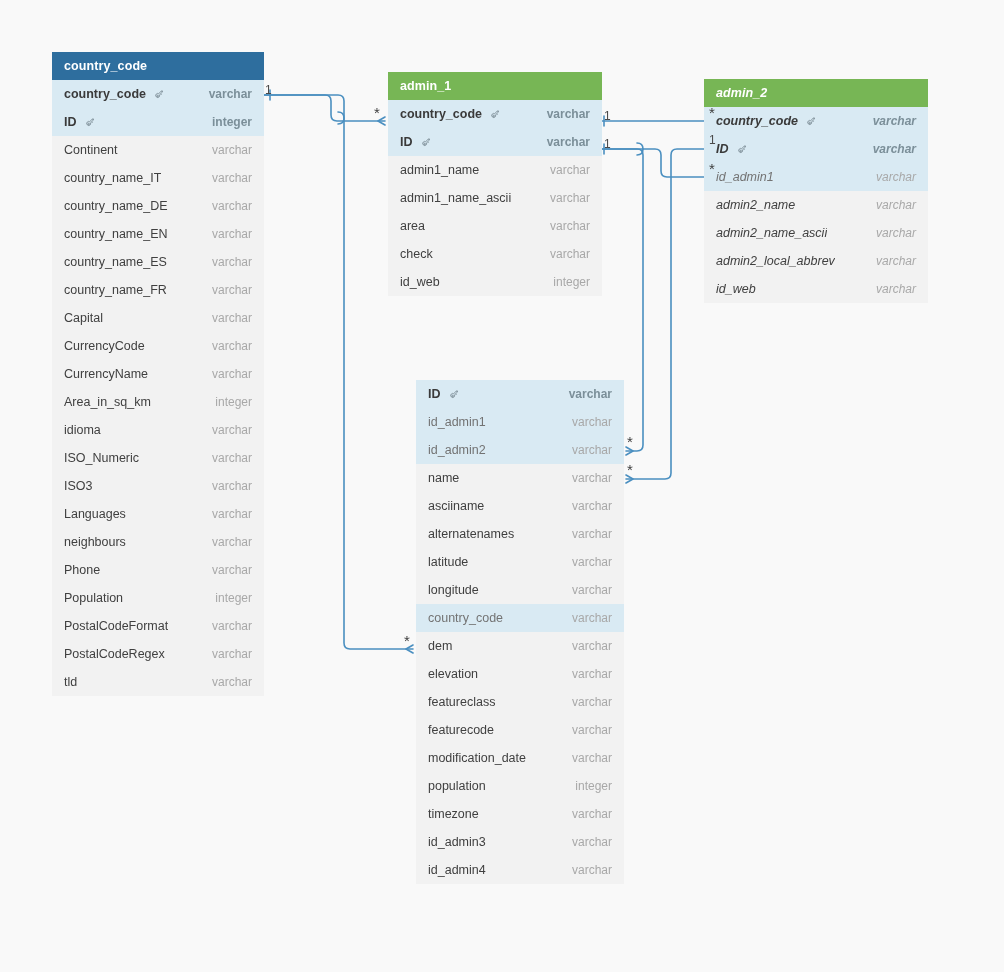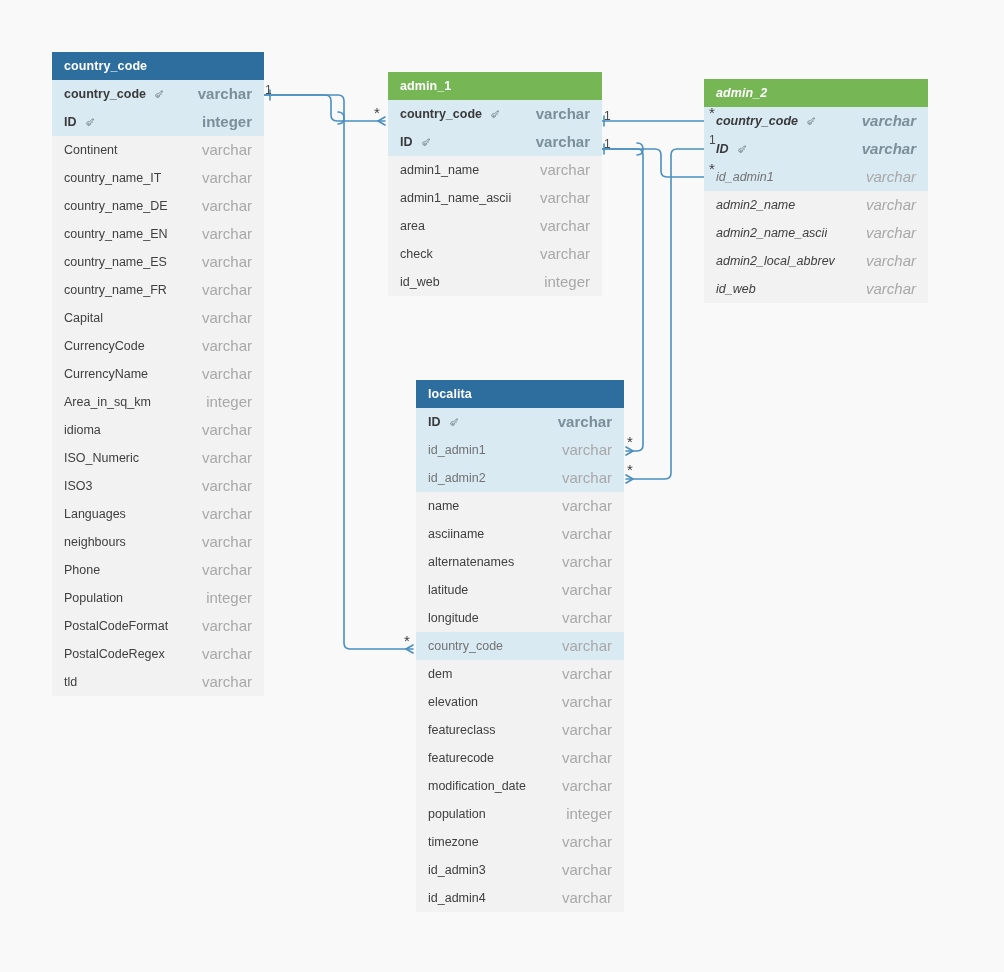--- a/index.html
+++ b/index.html
@@ -87,21 +87,21 @@
     color: #3a3a3a;
     font-weight: bold;
   }
   .row.fk .col-name {
     color: #737373;
     font-weight: normal;
   }
 
   .row .col-type {
     color: #a8a8a8;
-    font-size: 15px;
+    font-size: 12px;
     padding-left: 10px;
   }
   .row.keyed .col-type {
     color: #7b8f99;
     font-weight: bold;
   }
   .row.fk .col-type {
     color: #a8a8a8;
     font-weight: normal;
   }
@@ -436,21 +436,20 @@
           </div>
           <div class="row plain">
             <span class="col-name">
               <span>id_web</span>
             </span>
             <span class="col-type">varchar</span>
           </div>
         </div>
       </div>
       <div class="table" style="left: 416px; top: 380px; width: 208px;">
-        <div class="table-header hdr-blue">localita</div>
         <div class="rows">
           <div class="row keyed">
             <span class="col-name">
               <span>ID</span>
               <span class="key-icon">
                 <svg viewBox="0 0 12 12" width="11" height="11">
                   <path d="M10.6 1.4c-.5-.5-1.3-.5-1.8 0L6.2 4a2.2 2.2 0 0 0-2.6.4 2.2 2.2 0 0 0 0 3.1 2.2 2.2 0 0 0 3.1 0c.6-.6.7-1.5.4-2.2l1-1 .7.7.6-.6-.7-.7.9-.9c.5-.5.5-1.3 0-1.4z" fill="none" stroke="#6f7f88" stroke-width="0.85" stroke-linejoin="round"></path>
                   <circle cx="5" cy="6.5" r="0.85" fill="none" stroke="#6f7f88" stroke-width="0.85"></circle>
                 </svg>
               </span>

